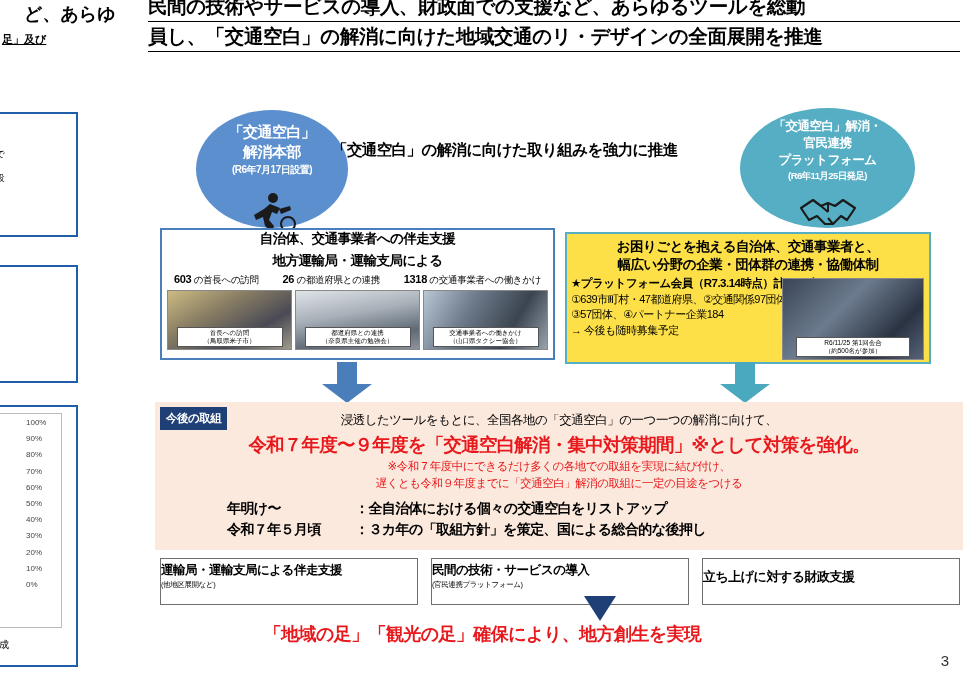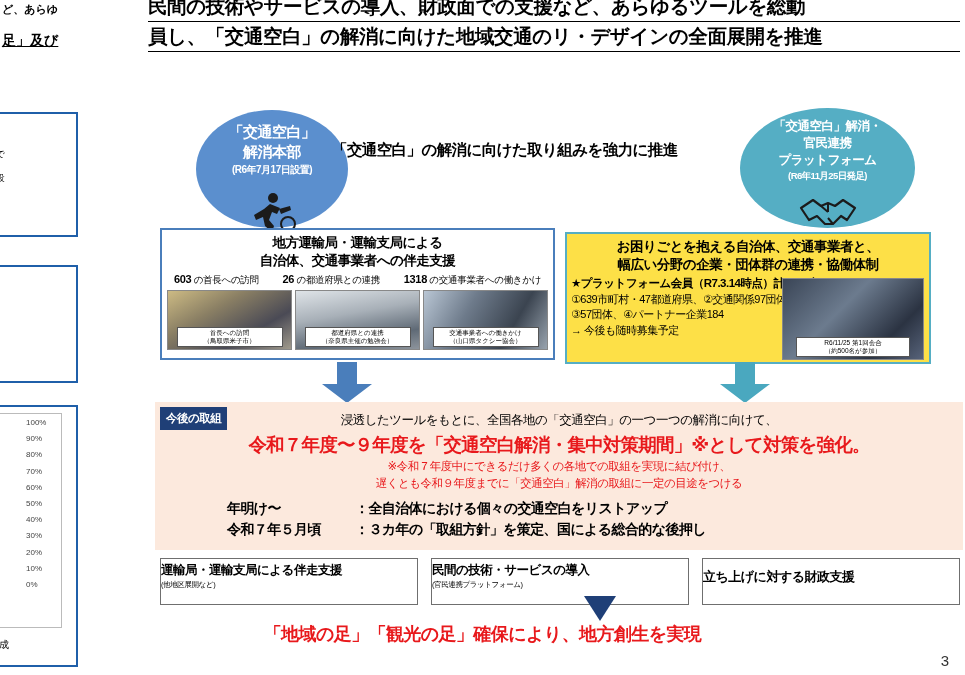--- a/index.html
+++ b/index.html
@@ -210,22 +210,22 @@
     right: 16px; bottom: 6px; font-size: 15px; color: #333;
   }
 </style>
 </head>
 <body>
 
 <div class="abs" id="headline">
   <span class="ln">民間の技術やサービスの導入、財政面での支援など、あらゆるツールを総動</span>
   <span class="ln">員し、「交通空白」の解消に向けた地域交通のリ・デザインの全面展開を推進</span>
 </div>
-<div class="abs" style="left:2px;top:2px;font-size:11px;font-weight:bold;">ど、あらゆ</div>
-<div class="abs" style="left:2px;top:32px;font-size:14px;font-weight:bold;text-decoration:underline;">足」及び</div>
+<div class="abs" style="left:24px;top:2px;font-size:18px;font-weight:bold;">ど、あらゆ</div>
+<div class="abs" style="left:2px;top:32px;font-size:11px;font-weight:bold;text-decoration:underline;">足」及び</div>
 
 <div class="abs" id="left-clip-1">
   <div class="abs lc-text lc-head" id="lc1-a">不安</div>
   <div class="abs lc-text" id="lc1-b">ないと生活で</div>
   <div class="abs lc-text" id="lc1-c">院などの施設</div>
   <div class="abs lc-text" id="lc1-d">調査より</div>
 </div>
 
 <div class="abs" id="left-clip-2">
   <div class="abs lc-text lc-red" id="lc2-a">減少</div>
@@ -280,22 +280,22 @@
       <path d="M24 12 L31 18 M31 9 L31 18 M36 30 L31 24" fill="none" stroke="#1b1b1b" stroke-width="2"></path>
     </svg>
   </div>
 </div>
 
 <div class="abs" id="center-statement">
   <div>「交通空白」の解消に向けた取り組みを強力に推進</div>
 </div>
 
 <div class="abs" id="panel-left">
+  <div class="panel-head" style="margin-top:0">自治体、交通事業者への伴走支援</div>
   <div class="panel-head">地方運輸局・運輸支局による</div>
-  <div class="panel-head" style="margin-top:0">自治体、交通事業者への伴走支援</div>
   <div class="stats">
     <div>
       <b>603</b>
       <span>の首長への訪問</span>
     </div>
     <div>
       <b>26</b>
       <span>の都道府県との連携</span>
     </div>
     <div>

